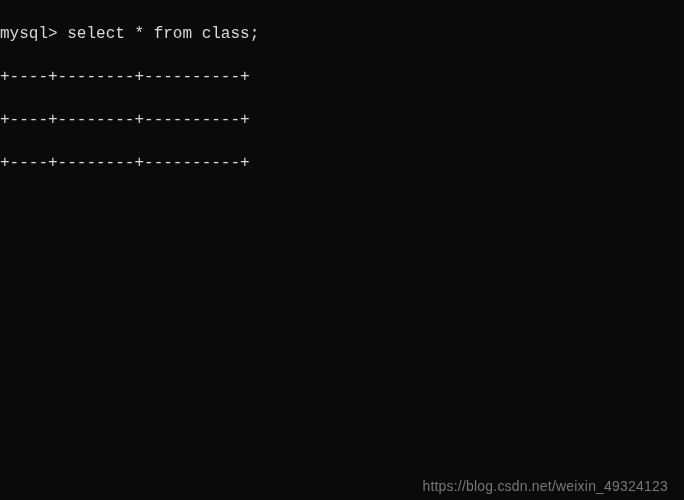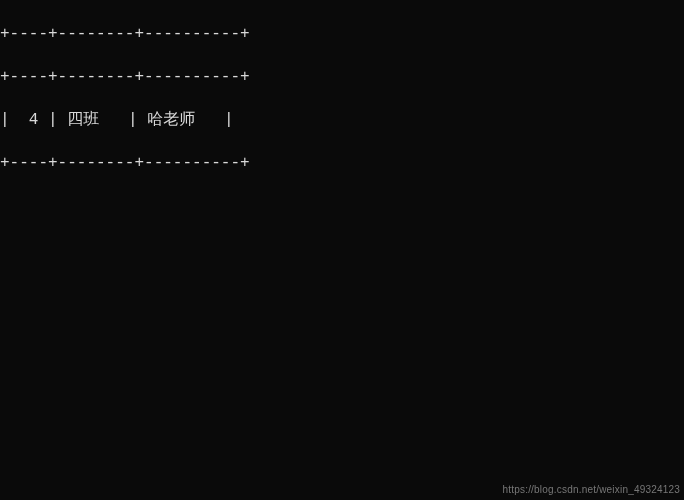--- a/index.html
+++ b/index.html
@@ -15,35 +15,35 @@
     overflow: hidden;
     position: relative;
   }
   .terminal {
     white-space: pre;
     padding: 2px 0 0 0;
   }
   .line { display: block; }
   .watermark {
     position: absolute;
-    right: 4px;
+    right: 16px;
     bottom: 4px;
-    font-size: 10px;
+    font-size: 14px;
     color: #777;
     font-family: sans-serif;
     letter-spacing: 0.2px;
   }
 </style>
 </head>
 <body>
 
 <div class="terminal">
+<span class="line"><span>mysql&gt;</span> <span>select * from class;</span></span>
 <span class="line">+----+--------+----------+</span>
 <span class="line">+----+--------+----------+</span>
-<span class="line">|  <span>4</span> | <span>四班</span>   | <span>哈老师</span>   |</span>
 <span class="line">+----+--------+----------+</span>
 <span class="line"> </span>
 
 
 
 
 
 
 
 

